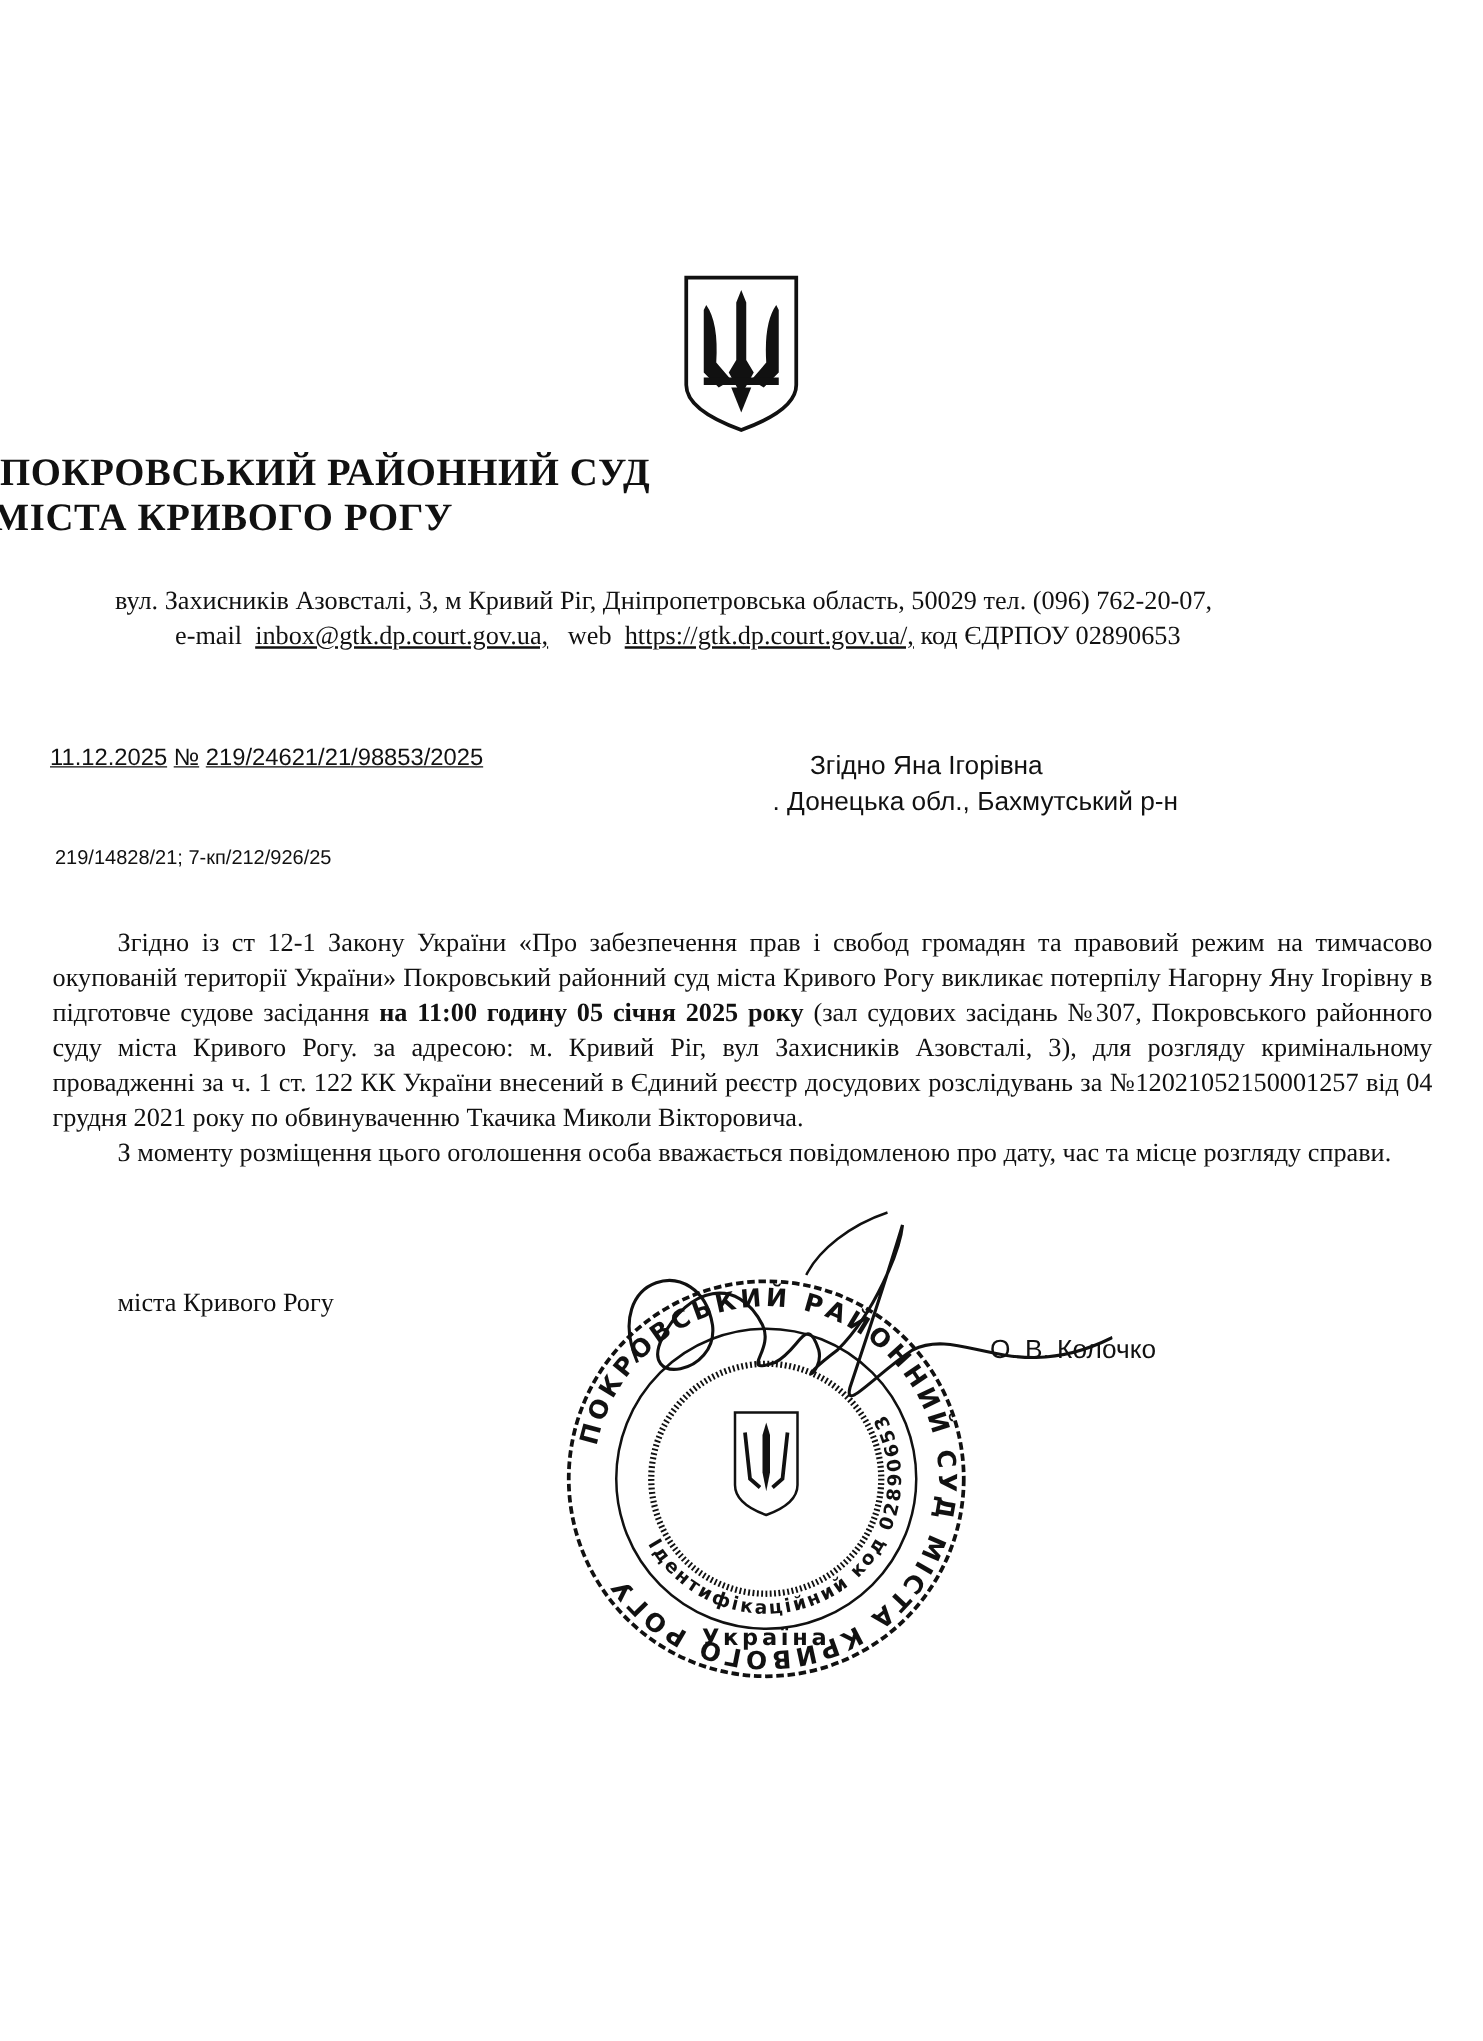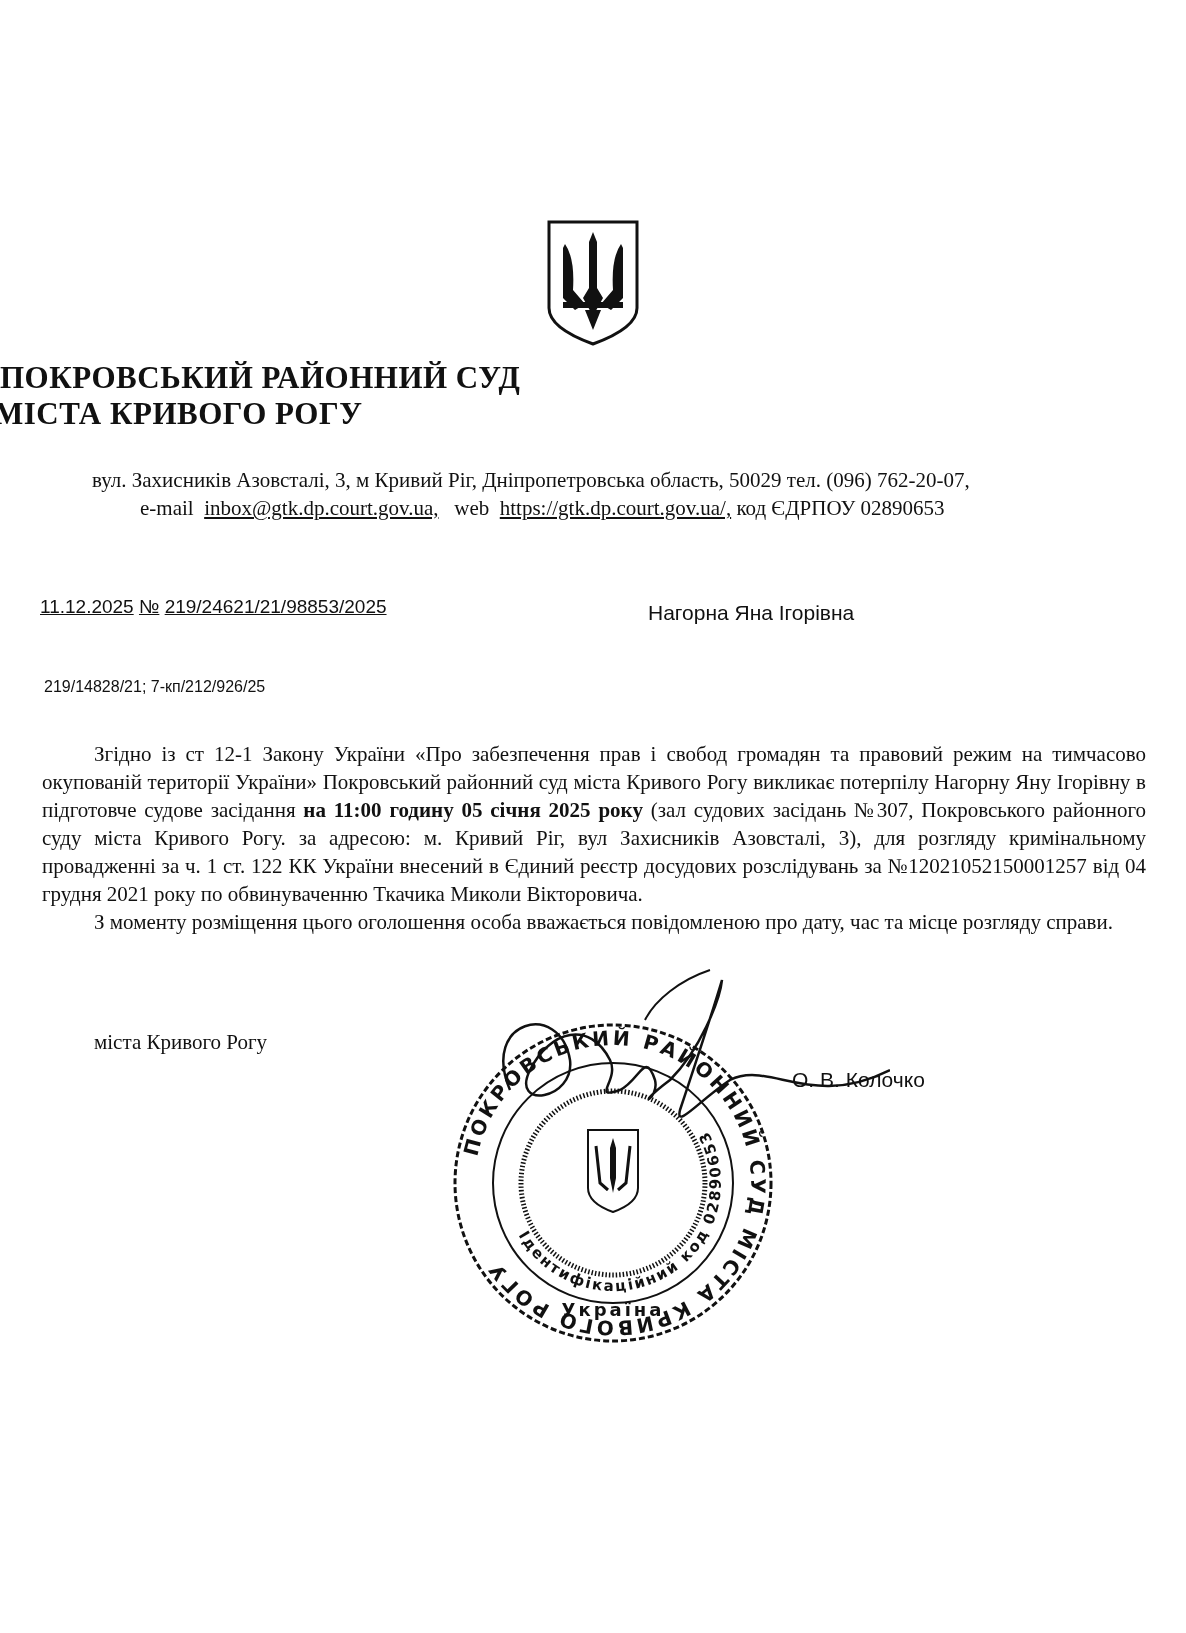--- a/index.html
+++ b/index.html
@@ -52,21 +52,22 @@
   <span>код ЄДРПОУ 02890653</span>
 </div>
 
 <div class="abs regno">
   <span>11.12.2025</span>
   <span>№</span>
   <span>219/24621/21/98853/2025</span>
 </div>
 
 <div class="abs recip">
-  <div style="padding-left:30px">Нагорна Яна Ігорівна</div>
+  <div style="padding-left:30px">Згідно Яна Ігорівна</div>
+  <div>.  Донецька обл.,  Бахмутський р-н</div>
 </div>
 
 <div class="abs caseref">219/14828/21; 7-кп/212/926/25</div>
 
 <div class="abs body">
   <p><span>Згідно із ст  12-1 Закону України «Про забезпечення прав і свобод громадян та правовий режим на тимчасово окупованій території України» Покровський районний суд міста Кривого Рогу викликає потерпілу Нагорну Яну Ігорівну в підготовче судове засідання </span><b>на 11:00 годину 05 січня 2025 року</b><span> (зал судових засідань №307, Покровського районного суду міста Кривого Рогу. за адресою: м. Кривий Ріг, вул  Захисників Азовсталі, 3), для розгляду кримінальному провадженні за ч. 1 ст. 122 КК України внесений в Єдиний реєстр досудових розслідувань за №12021052150001257 від 04 грудня 2021 року по обвинуваченню Ткачика Миколи Вікторовича.</span></p>
   <p>З моменту розміщення цього оголошення особа вважається повідомленою про дату, час та місце розгляду справи.</p>
 </div>
 
 <div class="abs sign-label">

